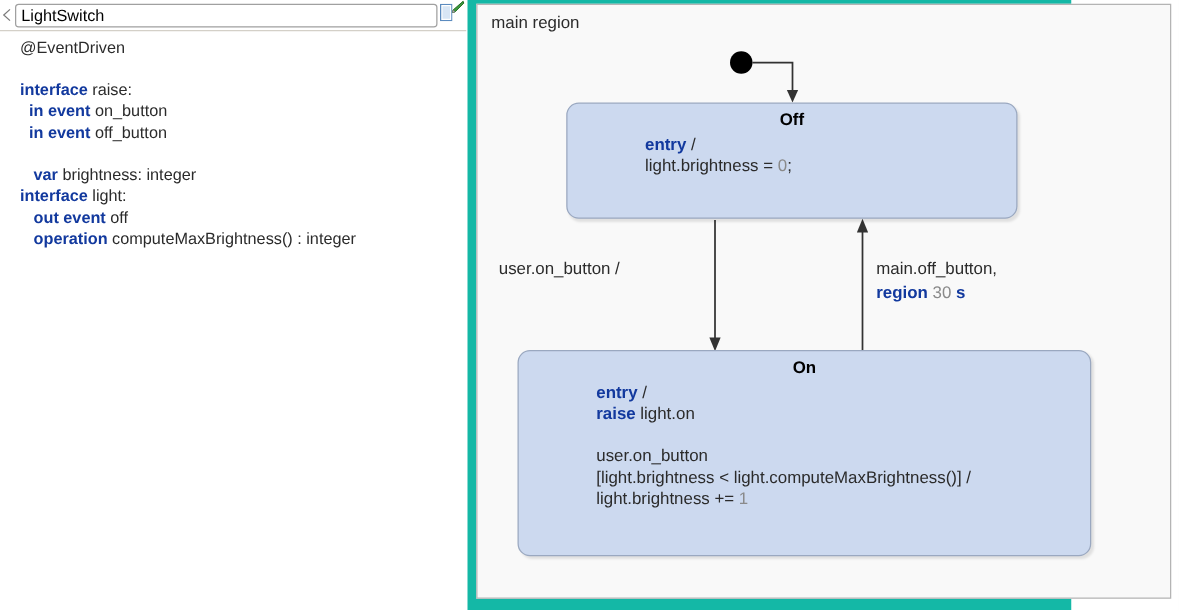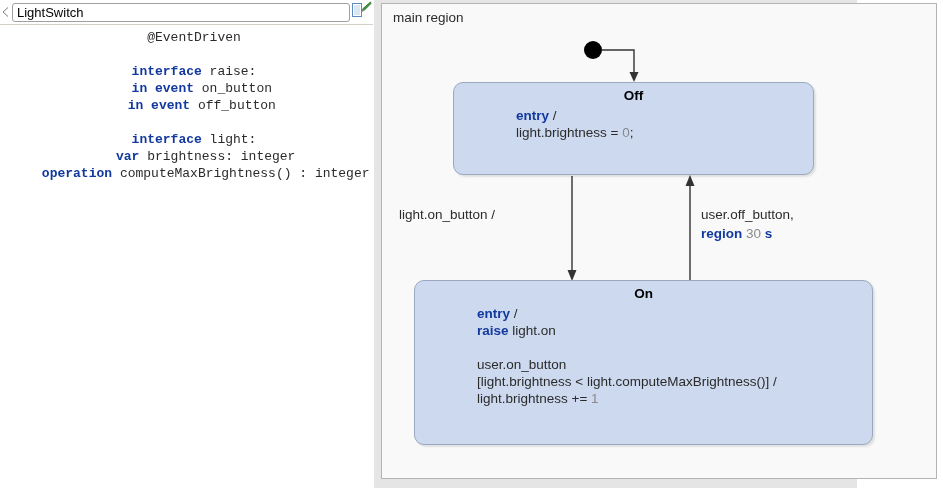--- a/index.html
+++ b/index.html
@@ -74,45 +74,44 @@
 
   
   #code-body {
     position: absolute;
     left: 0;
     top: 25px;
     width: 372px;
     height: 463px;
     padding: 4px 0 0 0;
     box-sizing: border-box;
-    font-family: Liberation Mono, monospace;
+    font-family: Liberation Sans, sans-serif;
     font-size: 13px;
     line-height: 17px;
     color: #2b2b2b;
     overflow: hidden;
-    text-align: center;
   }
   .code-line {
     white-space: pre;
     padding-left: 16px;
     height: 17px;
   }
   .code-line.blank { height: 17px; }
   .kw { color: #12399e; font-weight: bold; }
   .anno { color: #2b2b2b; }
   .plain { color: #2b2b2b; }
 
   
   #diagram-canvas {
     position: absolute;
     left: 374px;
     top: 0;
     width: 483px;
     height: 488px;
-    background: #e5e5e5;
+    background: #14b8a6;
     box-sizing: border-box;
     padding-left: 30px;
   }
 
   #main-region {
     position: absolute;
     left: 7px;
     top: 3px;
     width: 556px;
     height: 476px;
@@ -236,22 +235,23 @@
     </span>
   </div>
 
   <div id="code-body">
       <div class="code-line"><span class="anno">@EventDriven</span></div>
       <div class="code-line blank">&nbsp;</div>
       <div class="code-line"><span class="kw">interface</span><span class="plain"> raise:</span></div>
       <div class="code-line"><span class="kw">  in event</span><span class="plain"> on_button</span></div>
       <div class="code-line"><span class="kw">  in event</span><span class="plain"> off_button</span></div>
       <div class="code-line blank">&nbsp;</div>
+      <div class="code-line"><span class="kw">   var</span><span class="plain"> brightness: integer</span></div>
       <div class="code-line"><span class="kw">interface</span><span class="plain"> light:</span></div>
-      <div class="code-line"><span class="kw">   var</span><span class="plain"> brightness: integer</span></div>
+      <div class="code-line"><span class="kw">   out event</span><span class="plain"> off</span></div>
       <div class="code-line"><span class="kw">   operation</span><span class="plain"> computeMaxBrightness() : integer</span></div>
     </div>
 
 </div>
 
 <div id="diagram-canvas">
   <div id="main-region">
 
     <div id="main-region-label">main region</div>
 
@@ -272,17 +272,17 @@
     <div id="state-off" class="state-box">
       <div class="state-title">Off</div>
       <div class="state-body"><div><span class="kw">entry</span><span class="plain"> /</span></div><div><span class="plain">light.brightness = </span><span class="num">0</span><span class="plain">;</span></div></div>
     </div>
 
     <div id="state-on" class="state-box">
       <div class="state-title">On</div>
       <div class="state-body"><div><span class="kw">entry</span><span class="plain"> /</span></div><div><span class="kw">raise</span><span class="plain"> light.on</span></div><div>&nbsp;</div><div><span class="plain">user.on_button</span></div><div><span class="plain">[light.brightness &lt; light.computeMaxBrightness()] /</span></div><div><span class="plain">light.brightness += </span><span class="num">1</span></div></div>
     </div>
 
-    <div id="label-on-transition" class="trans-label"><div><span class="plain">light.on_button /</span></div></div>
-    <div id="label-off-transition" class="trans-label"><div><span class="plain">user.off_button,</span></div><div><span class="kw">region</span><span class="plain"> </span><span class="num">30</span><span class="plain"> </span><span class="kw">s</span></div></div>
+    <div id="label-on-transition" class="trans-label"><div><span class="plain">user.on_button /</span></div></div>
+    <div id="label-off-transition" class="trans-label"><div><span class="plain">main.off_button,</span></div><div><span class="kw">region</span><span class="plain"> </span><span class="num">30</span><span class="plain"> </span><span class="kw">s</span></div></div>
 
   </div>
 </div>
 
 </body></html>

